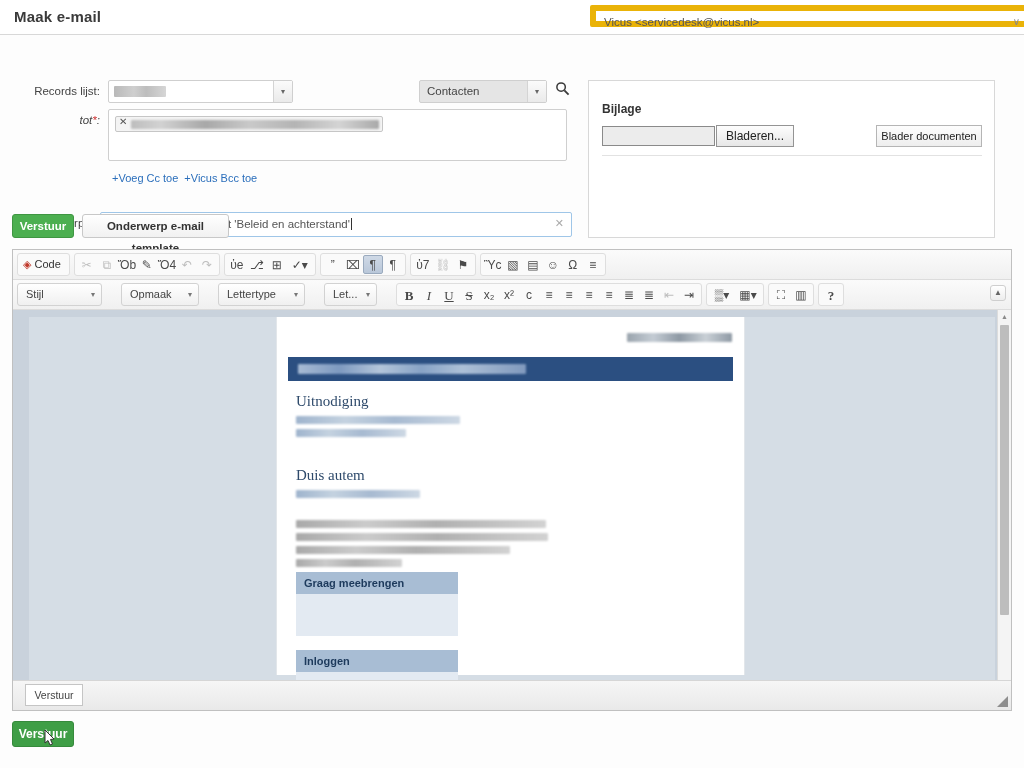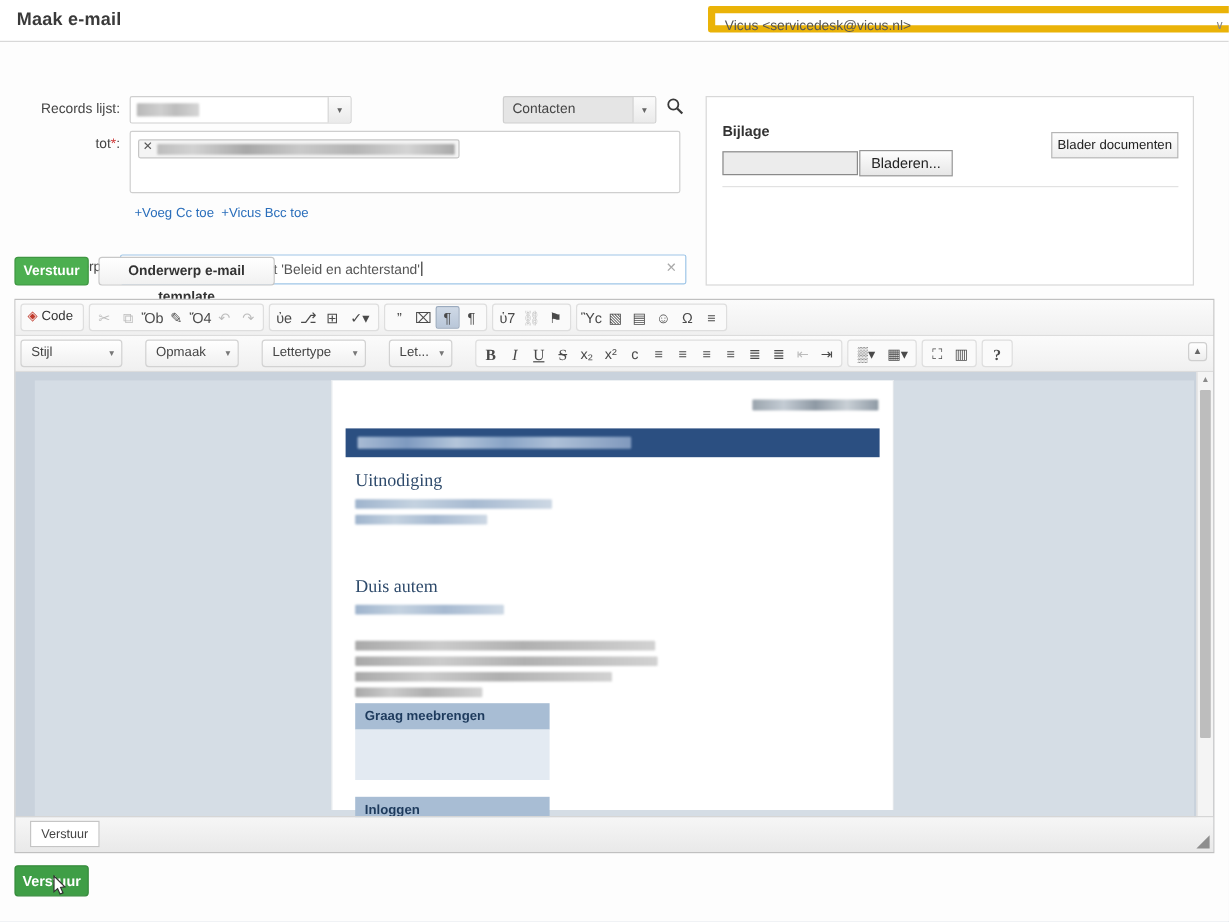--- a/index.html
+++ b/index.html
@@ -268,21 +268,21 @@
     box-sizing: border-box;
     font-size: 12px;
     color: #222222;
     text-align: center;
     line-height: 20px;
     cursor: pointer;
   }
   .blader-doc-btn {
     position: absolute;
     left: 287px;
-    top: 29px;
+    top: 44px;
     width: 106px;
     height: 22px;
     background: linear-gradient(#fdfdfd,#eeeeee);
     border: 1px solid #b5b5b5;
     box-sizing: border-box;
     font-size: 11px;
     color: #222222;
     text-align: center;
     line-height: 20px;
     cursor: pointer;
@@ -514,21 +514,21 @@
     vertical-align: top;
     margin-left: 8px;
   }
   .h-serif {
     font-family: "Liberation Serif", serif;
     font-size: 15px;
     color: #2e4a6b;
     margin: 0 0 6px 0;
     font-weight: normal;
   }
-  .h-serif.second { margin-top: 44px; }
+  .h-serif.second { margin-top: 30px; }
   .redact-line {
     height: 8px;
     margin-bottom: 5px;
     border-radius: 1px;
     filter: blur(0.8px);
     background: linear-gradient(90deg,#9fb4cd 0%,#c4d2e0 30%,#a7bad1 60%,#cdd8e4 100%);
   }
   .redact-line.grey {
     background: linear-gradient(90deg,#a9a9a9 0%,#cbcbcb 28%,#b0b0b0 56%,#d2d2d2 100%);
   }
@@ -668,21 +668,21 @@
       <div class="dd-btn">▾</div>
     </div>
 
     <div class="search-icon-btn">
       <svg width="15" height="15" viewBox="0 0 16 16">
         <circle cx="6.5" cy="6.5" r="4.5" fill="none" stroke="#3a3a3a" stroke-width="1.6"></circle>
         <line x1="10" y1="10" x2="14.5" y2="14.5" stroke="#3a3a3a" stroke-width="2"></line>
       </svg>
     </div>
 
-    <div class="lbl" style="left:0px;top:79px;width:100px;">
+    <div class="lbl" style="left:0px;top:79px;width:100px;font-style:italic;">
       <span>tot</span><span class="req">*</span><span>:</span>
     </div>
 
     <div class="tot-box">
       <div class="chip">
         <span class="x">✕</span>
         <span class="redact"></span>
       </div>
     </div>
 

